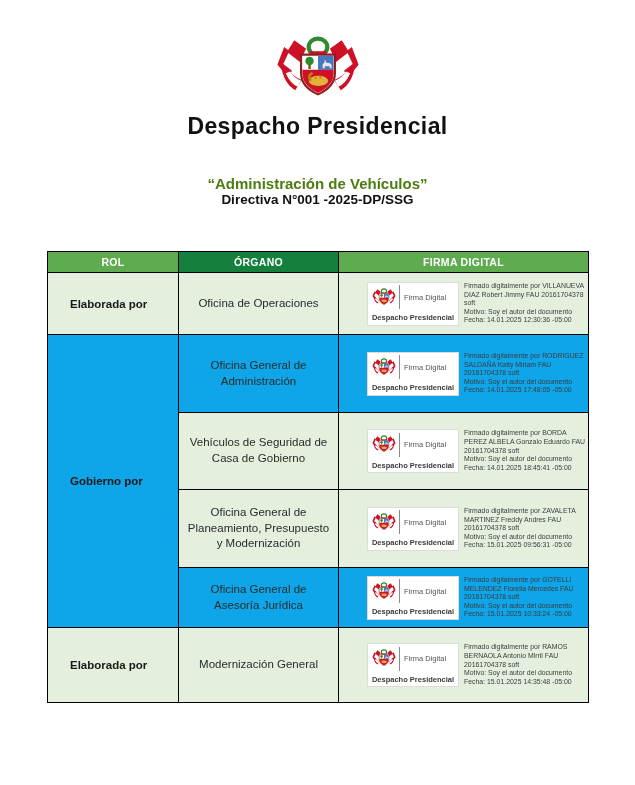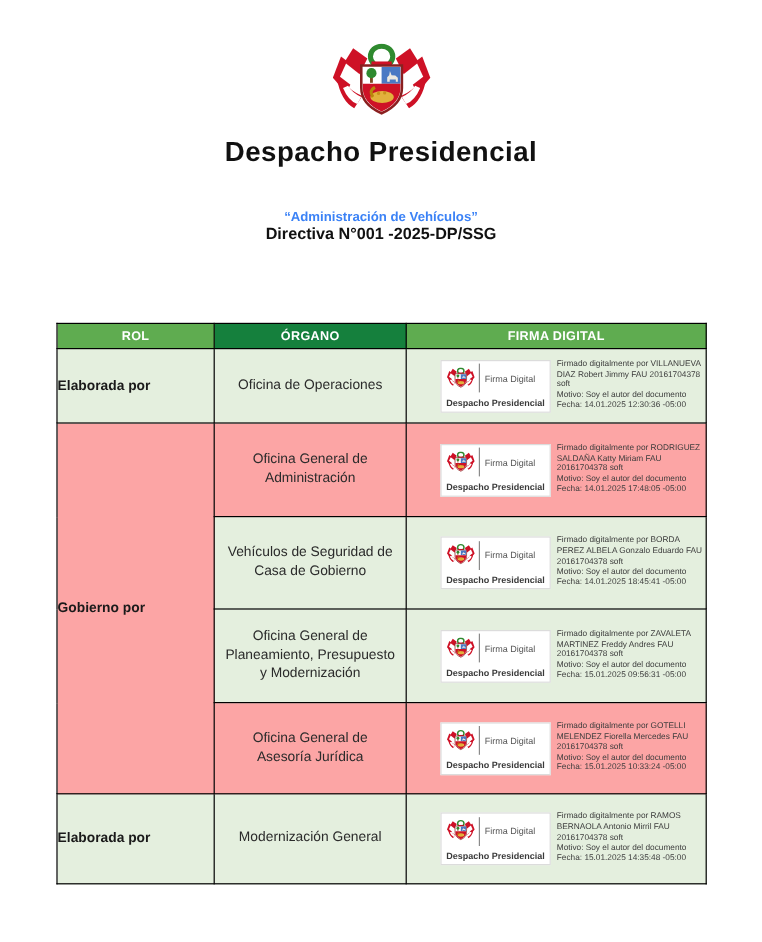--- a/index.html
+++ b/index.html
@@ -4,38 +4,38 @@
 <style>
   html,body{margin:0;padding:0;}
   body{
     width:635px;height:785px;background:#ffffff;
     font-family:"Liberation Sans", sans-serif;
     position:relative;overflow:hidden;color:#1a1a1a;
   }
   .page-header{text-align:center;padding-top:36px;}
   .coat-large{width:86px;height:66px;display:block;margin:0 auto;}
   .doc-title{font-size:23px;font-weight:bold;margin-top:11px;letter-spacing:.4px;color:#111;}
-  .doc-subtitle{font-size:11px;font-weight:bold;margin-top:35px;color:#3b82f6;}
+  .doc-subtitle{font-size:15px;font-weight:bold;margin-top:35px;color:#4d7c0f;}
   .doc-directive{font-size:13.5px;font-weight:bold;color:#111;}
 
   table.sign-table{
-    position:absolute;top:269px;left:47px;width:541px;
+    position:absolute;top:251px;left:47px;width:541px;
     border-collapse:collapse;table-layout:fixed;
     border:1.5px solid #000;
   }
   .sign-table th,.sign-table td{border:1px solid #000;padding:0;vertical-align:middle;}
   .sign-table th{
     height:20px;color:#fff;font-size:10.5px;font-weight:bold;letter-spacing:.3px;
     text-align:center;
   }
-  td.rol-cell{font-weight:bold;font-size:11.5px;padding-left:0;text-align:left;}
+  td.rol-cell{font-weight:bold;font-size:11.5px;padding-left:22px;text-align:left;}
   td.organo-cell{text-align:center;font-size:11.5px;color:#2b2b2b;line-height:1.35;padding:0 8px;}
   td.firma-cell{padding-left:28px;}
   .bg-green{background:#E4EFDE;}
-  .bg-white{background:#fca5a5;}
+  .bg-white{background:#0ea5e9;}
 
   .firma-wrap{display:flex;align-items:center;gap:5px;}
   .stamp{
     width:92px;min-height:44px;background:#fff;border:1px solid #dcdcdc;
     display:flex;flex-direction:column;justify-content:center;
     padding:2px 2px;box-sizing:border-box;flex:0 0 auto;
   }
   .stamp-top{display:flex;align-items:center;}
   .stamp-coat{width:24px;height:19px;flex:0 0 auto;margin-left:2px;}
   .stamp-divider{width:1px;height:24px;background:#8a8a8a;margin:0 4px 0 3px;}
@@ -198,21 +198,21 @@
           </div>
           <div class="sig-text">
             <div>Firmado digitalmente por ZAVALETA MARTINEZ Freddy Andres FAU 20161704378 soft</div>
             <div>Motivo: Soy el autor del documento</div>
             <div>Fecha: 15.01.2025 09:56:31 -05:00</div>
           </div>
         </div>
       </td>
     </tr>
 
-    <tr style="height:76px">
+    <tr style="height:60px">
       <td class="organo-cell bg-white">Oficina General de Asesoría Jurídica</td>
       <td class="firma-cell bg-white">
         <div class="firma-wrap">
           <div class="stamp">
             <div class="stamp-top">
               <svg class="stamp-coat">
                   <use href="#coat"></use>
                 </svg>
               <div class="stamp-divider"></div>
               <span class="stamp-label">Firma Digital</span>

